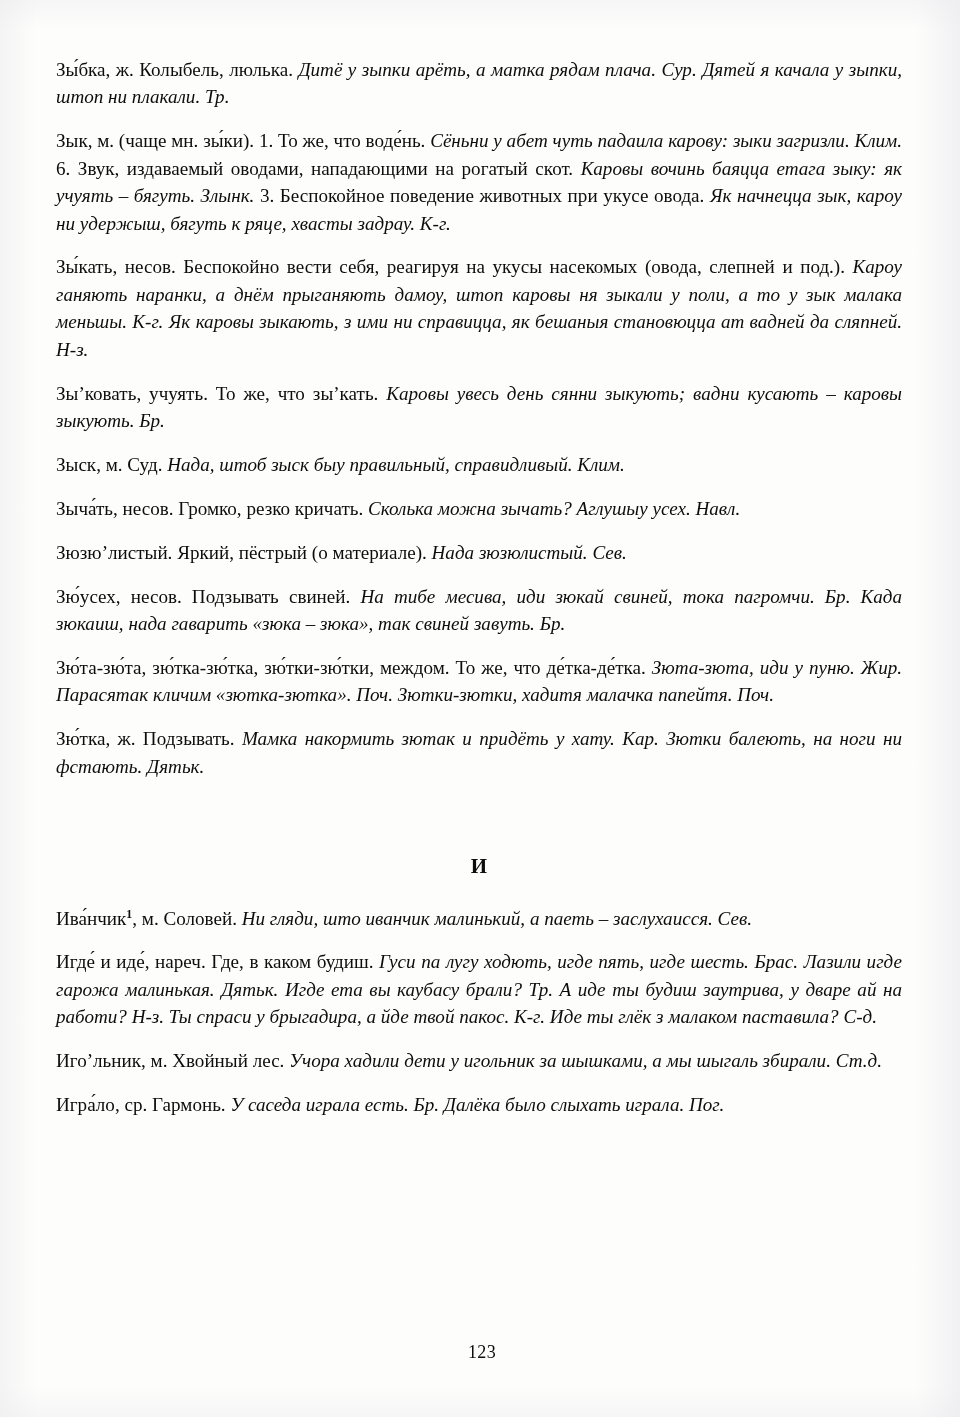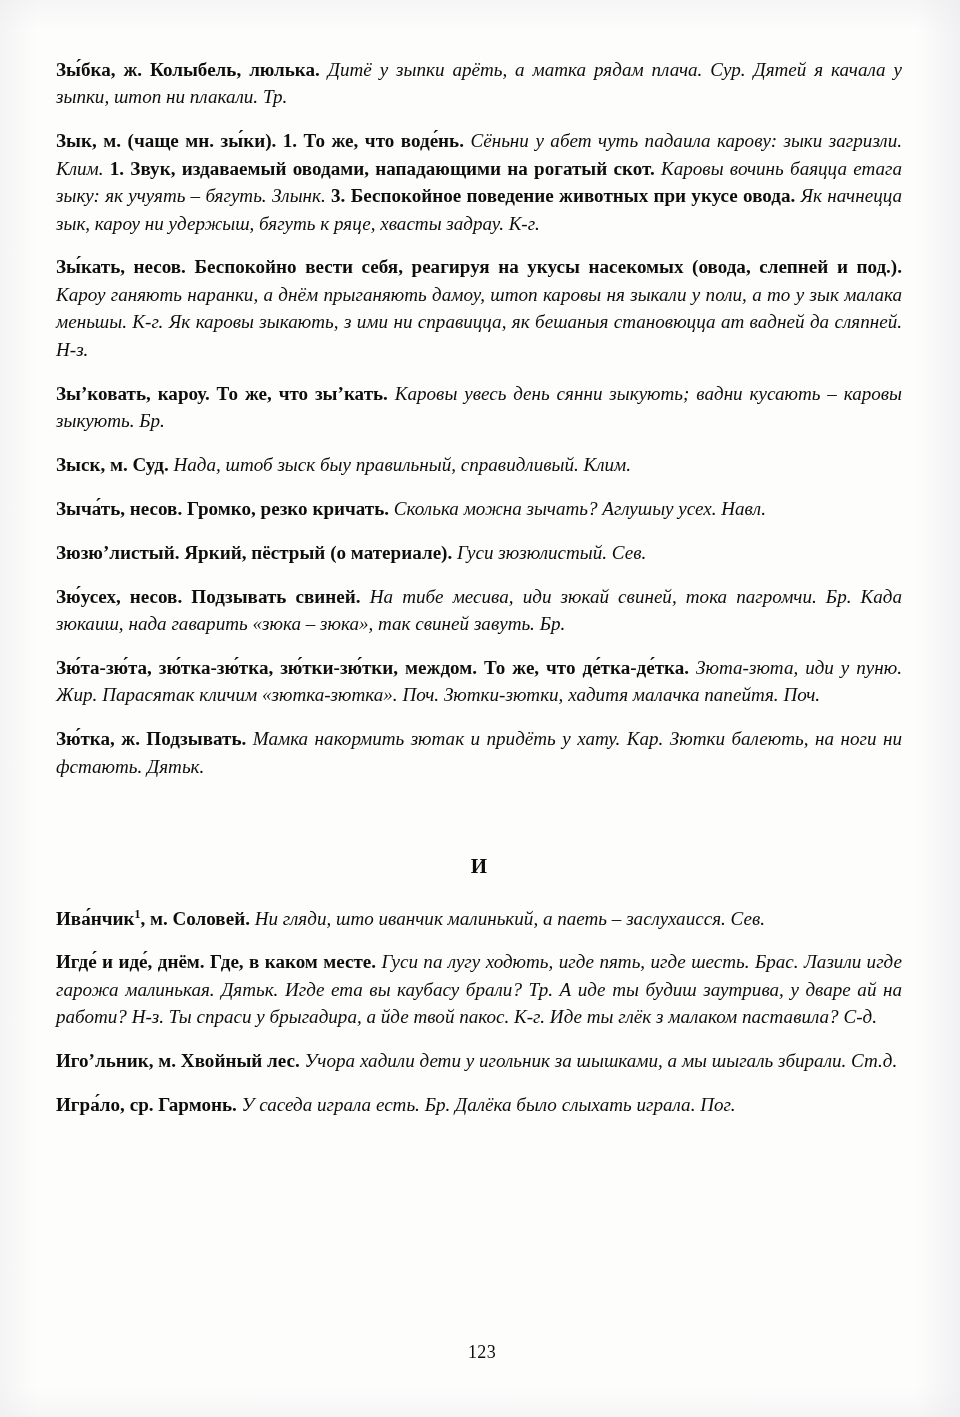--- a/index.html
+++ b/index.html
@@ -37,21 +37,21 @@
     font-size: 19.1px;
     line-height: 27.4px;
     text-align: justify;
     text-justify: inter-word;
     margin: 0 0 16.5px 0;
     hyphens: manual;
   }
   .entry:last-of-type { margin-bottom: 4px; }
 
   
-  .hw { font-weight: bold; }
+  .hw { font-weight: normal; }
   
   .ex { font-style: italic; }
 
   sup.hw-num {
     font-size: 0.62em;
     vertical-align: super;
     line-height: 0;
     font-weight: bold;
   }
 
@@ -85,49 +85,49 @@
   <div class="text-block">
 
     <p class="entry">
       <span class="hw">Зы́бка, ж. Колыбель, люлька.</span>
       <span class="ex">Дитё у зыпки арёть, а матка рядам плача. Сур. Дятей я качала у зыпки, штоп ни плакали. Тр.</span>
     </p>
 
     <p class="entry">
       <span class="hw">Зык, м. (чаще мн. зы́ки). 1. То же, что воде́нь. </span>
       <span class="ex">Сёньни у абет чуть падаила карову: зыки загризли. Клим. </span>
-      <span class="hw">1. Звук, издаваемый оводами, нападающими на рогатый скот. </span>
+      <span class="hw">6. Звук, издаваемый оводами, нападающими на рогатый скот. </span>
       <span class="ex">Каровы вочинь баяцца етага зыку: як учуять – бягуть. Злынк. </span>
       <span class="hw">3. Беспокойное поведение животных при укусе овода. </span>
       <span class="ex">Як начнецца зык, кароу ни удержыш, бягуть к ряце, хвасты задрау. К-г.</span>
     </p>
 
     <p class="entry">
       <span class="hw">Зы́кать, несов. Беспокойно вести себя, реагируя на укусы насекомых (овода, слепней и под.).</span>
       <span class="ex">Кароу ганяють наранки, а днём прыганяють дамоу, штоп каровы ня зыкали у поли, а то у зык малака меньшы. К-г. Як каровы зыкають, з ими ни справицца, як бешаныя становюцца ат вадней да сляпней. Н-з.</span>
     </p>
 
     <p class="entry">
-      <span class="hw">Зы’ковать, кароу. То же, что зы’кать.</span>
+      <span class="hw">Зы’ковать, учуять. То же, что зы’кать.</span>
       <span class="ex">Каровы увесь день сянни зыкують; вадни кусають – каровы зыкують. Бр.</span>
     </p>
 
     <p class="entry">
       <span class="hw">Зыск, м. Суд.</span>
       <span class="ex">Нада, штоб зыск быу правильный, справидливый. Клим.</span>
     </p>
 
     <p class="entry">
       <span class="hw">Зыча́ть, несов. Громко, резко кричать.</span>
       <span class="ex">Сколька можна зычать? Аглушыу усех. Навл.</span>
     </p>
 
     <p class="entry">
       <span class="hw">Зюзю’листый. Яркий, пёстрый (о материале).</span>
-      <span class="ex">Гуси зюзюлистый. Сев.</span>
+      <span class="ex">Нада зюзюлистый. Сев.</span>
     </p>
 
     <p class="entry">
       <span class="hw">Зю́усех, несов. Подзывать свиней.</span>
       <span class="ex">На тибе месива, иди зюкай свиней, тока пагромчи. Бр. Када зюкаиш, нада гаварить «зюка – зюка», так свиней завуть. Бр.</span>
     </p>
 
 
 
     <p class="entry">
@@ -145,21 +145,21 @@
     <div class="divider-spacer-bottom"></div>
 
     <p class="entry">
       <span class="hw">Ива́нчик</span><sup class="hw-num">1</sup><span class="hw">, м. Соловей.</span>
       <span class="ex">Ни гляди, што иванчик малинький, а паеть – заслухаисся. Сев.</span>
     </p>
 
 
 
     <p class="entry">
-      <span class="hw">Игде́ и иде́, днём. Где, в каком месте.</span>
+      <span class="hw">Игде́ и иде́, нареч. Где, в каком будиш.</span>
       <span class="ex">Гуси па лугу ходють, игде пять, игде шесть. Брас. Лазили игде гарожа малинькая. Дятьк. Игде ета вы каубасу брали? Тр.  А иде ты будиш заутрива, у дваре ай на работи? Н-з. Ты спраси у брыгадира, а йде твой пакос. К-г. Иде ты глёк з малаком паставила? С-д.</span>
     </p>
 
     <p class="entry">
       <span class="hw">Иго’льник, м. Хвойный лес.</span>
       <span class="ex">Учора хадили дети у игольник за шышками, а мы шыгаль збирали. Ст.д.</span>
     </p>
 
     <p class="entry">
       <span class="hw">Игра́ло, ср. Гармонь.</span>

